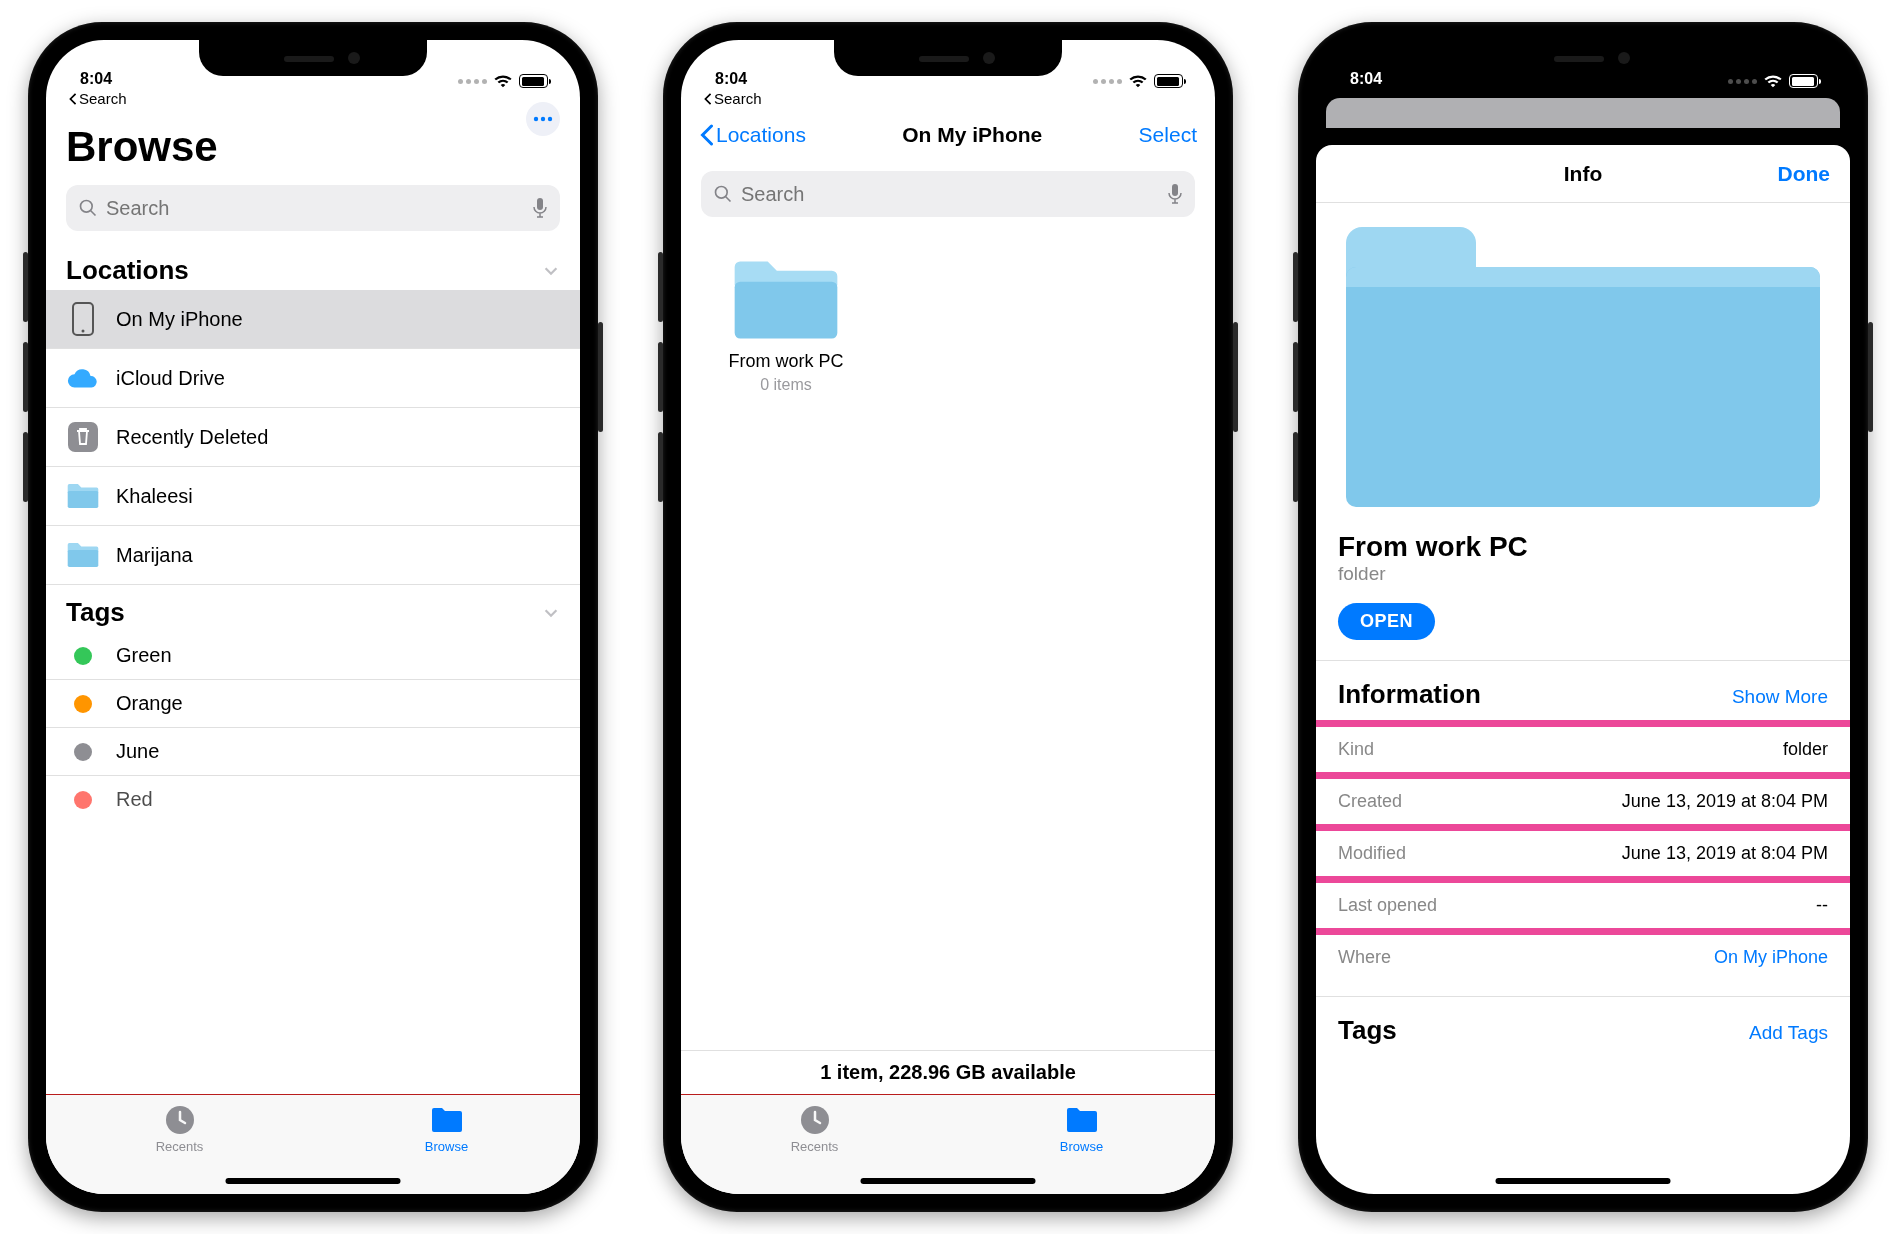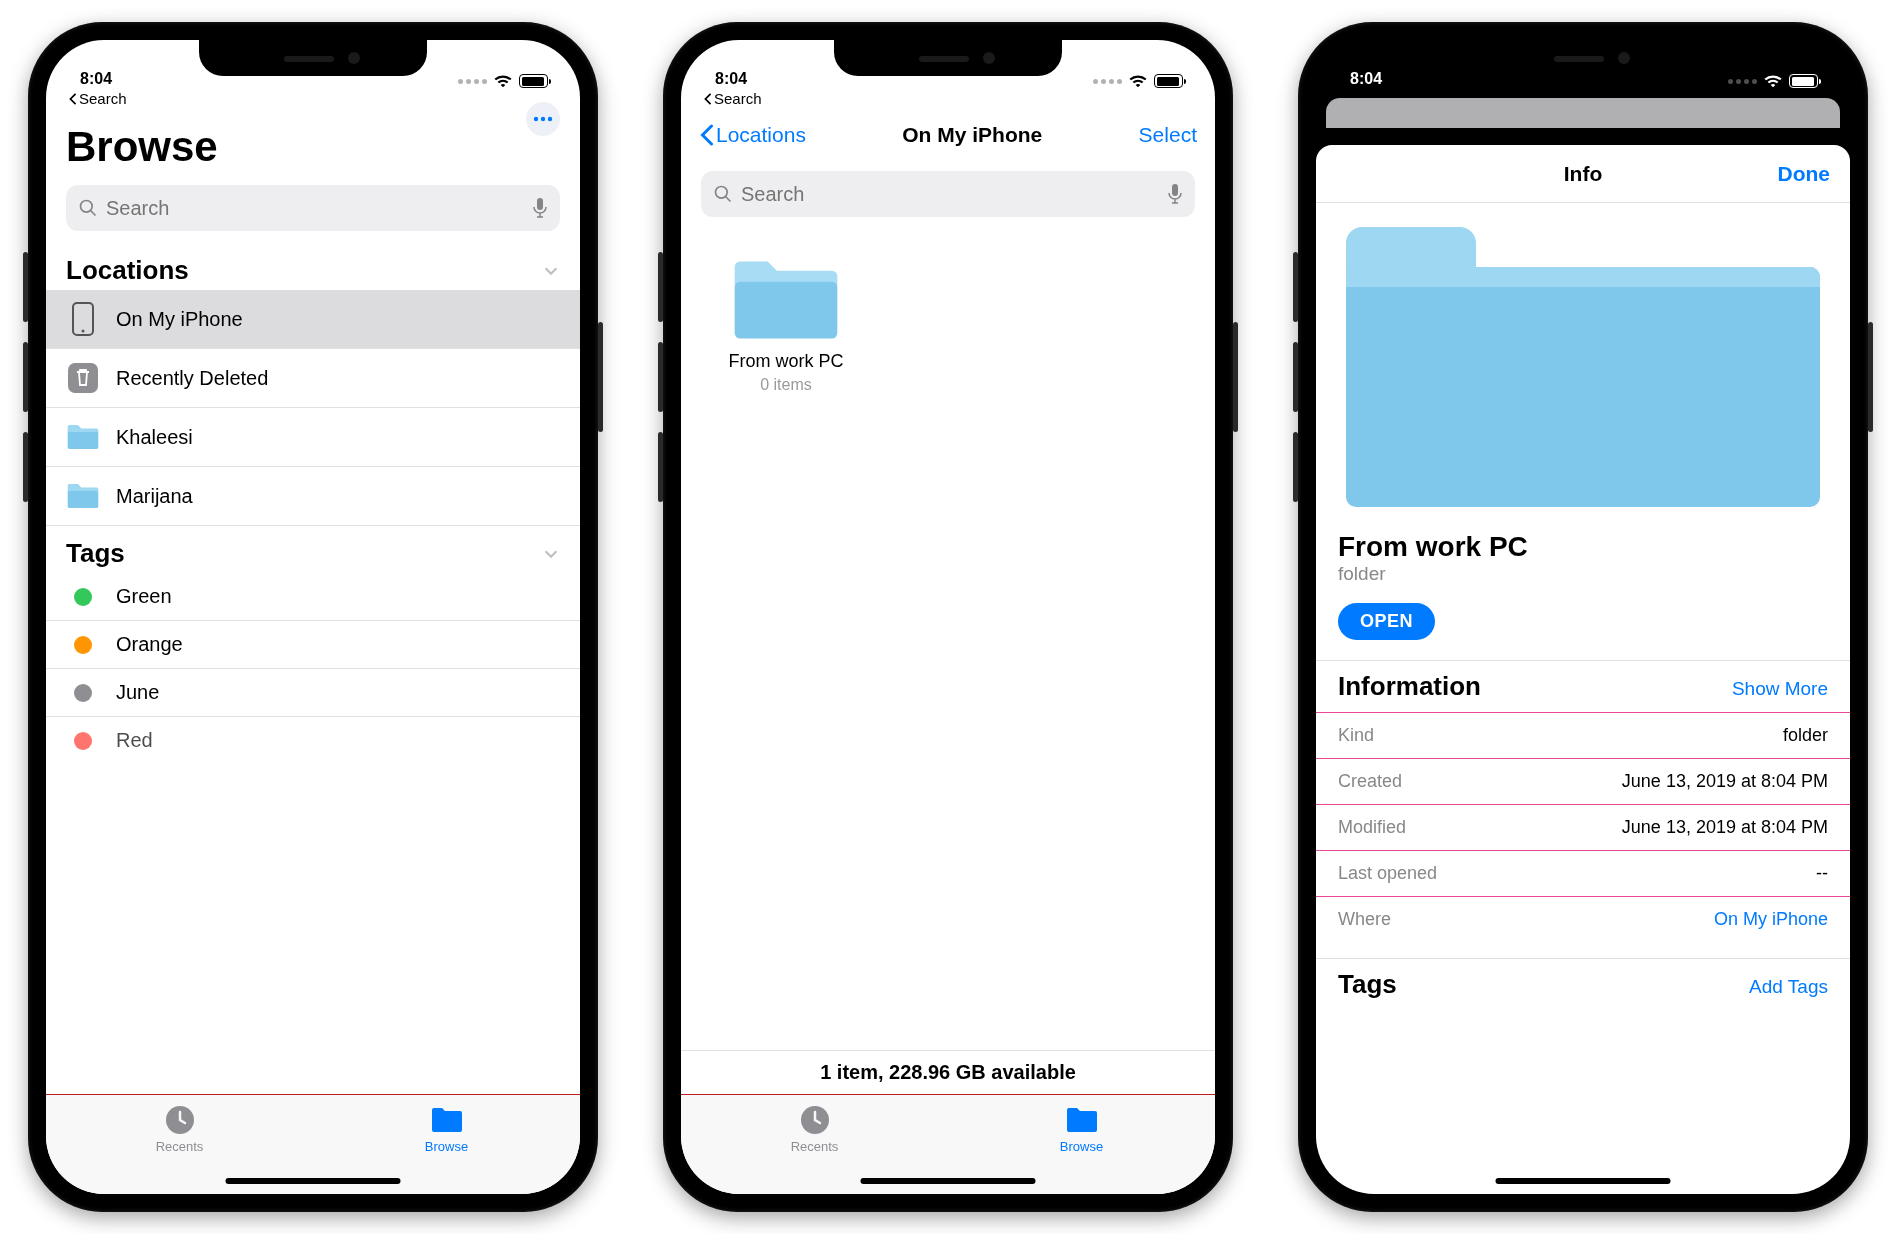--- a/index.html
+++ b/index.html
@@ -125,25 +125,25 @@
   .preview-folder{width:100%;height:280px;position:relative;}
   .preview-folder .tab-part{position:absolute;left:0;top:0;width:130px;height:58px;background:var(--folder-light);border-radius:16px 16px 0 0;}
   .preview-folder .body-part{position:absolute;left:0;top:40px;right:0;bottom:0;background:var(--folder-dark);border-radius:10px;}
   .preview-folder .flap{position:absolute;left:0;top:40px;right:0;height:20px;background:var(--folder-light);border-radius:10px 10px 0 0;}
   .item-title{padding:14px 22px 0;font-size:28px;font-weight:700;}
   .item-kind{padding:0 22px 14px;color:#888;font-size:19px;}
   .open-btn{
     margin:4px 22px 20px;display:inline-block;padding:8px 22px;background:var(--ios-blue);
     color:#fff;border-radius:20px;font-size:18px;font-weight:700;letter-spacing:.5px;
   }
-  .info-section{border-top:1px solid var(--ios-sep);padding-top:10px;}
+  .info-section{border-top:1px solid var(--ios-sep);padding-top:18px;}
   .info-header{display:flex;justify-content:space-between;align-items:baseline;padding:0 22px 10px;}
   .info-header h3{font-size:26px;font-weight:700;}
   .info-link{color:var(--ios-blue);font-size:19px;}
-  .kv{display:flex;justify-content:space-between;padding:12px 22px;border-top:1px solid #ec4899;font-size:18px;}
+  .kv{display:flex;justify-content:space-between;padding:12px 22px;border-top:7px solid #ec4899;font-size:18px;}
   .kv .k{color:#888;}
   .kv .v.link{color:var(--ios-blue);}
 </style>
 </head>
 <body>
 
 <div class="phone">
   <div class="screen">
     <div class="notch"></div>
     <div class="home-indicator"></div>
@@ -202,20 +202,28 @@
       </div>
       <div class="list">
         <div class="list-row selected">
           <div class="icon">
               <svg viewBox="0 0 24 34" width="24" height="34">
                 <rect x="2" y="1" width="20" height="32" rx="4" fill="none" stroke="#555" stroke-width="2"></rect>
                 <circle cx="12" cy="29" r="1.5" fill="#555"></circle>
               </svg>
             </div>
           <span>On My iPhone</span>
+        </div>
+        <div class="list-row">
+          <div class="icon">
+              <svg viewBox="0 0 36 24" width="34" height="24">
+                <path d="M27 22H9a7 7 0 010-14 9 9 0 0117 2 6 6 0 011 12z" fill="#34aaff"></path>
+              </svg>
+            </div>
+          <span>iCloud Drive</span>
         </div>
         <div class="list-row">
           <div class="icon">
               <svg viewBox="0 0 30 30" width="30" height="30">
                 <rect width="30" height="30" rx="7" fill="#8e8e93"></rect>
                 <path d="M9 9h12M12 9V7h6v2M11 9l1 13h6l1-13" stroke="#fff" stroke-width="1.8" fill="none"></path>
               </svg>
             </div>
           <span>Recently Deleted</span>
         </div>

